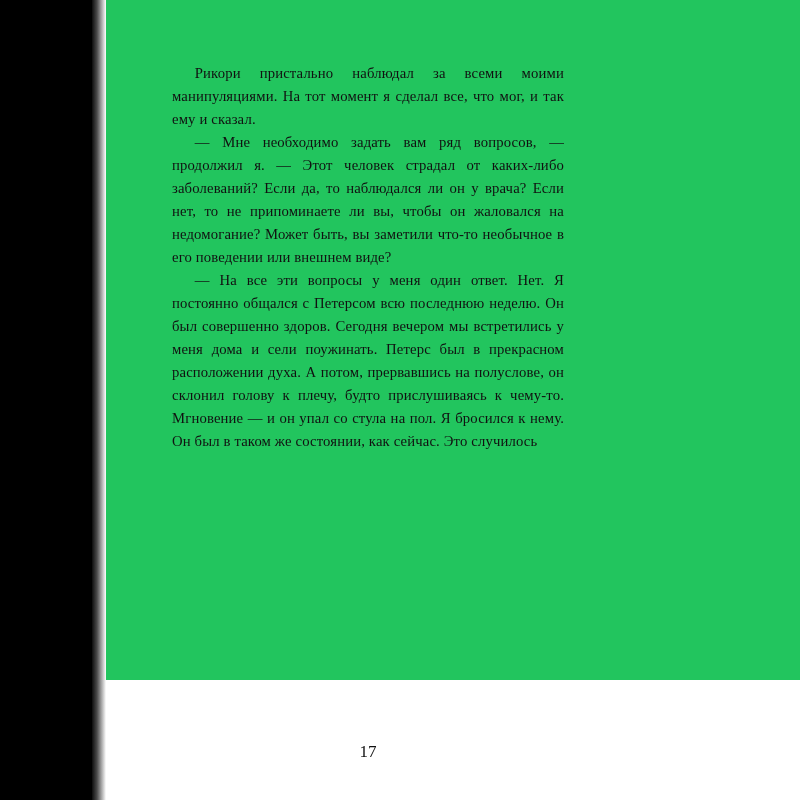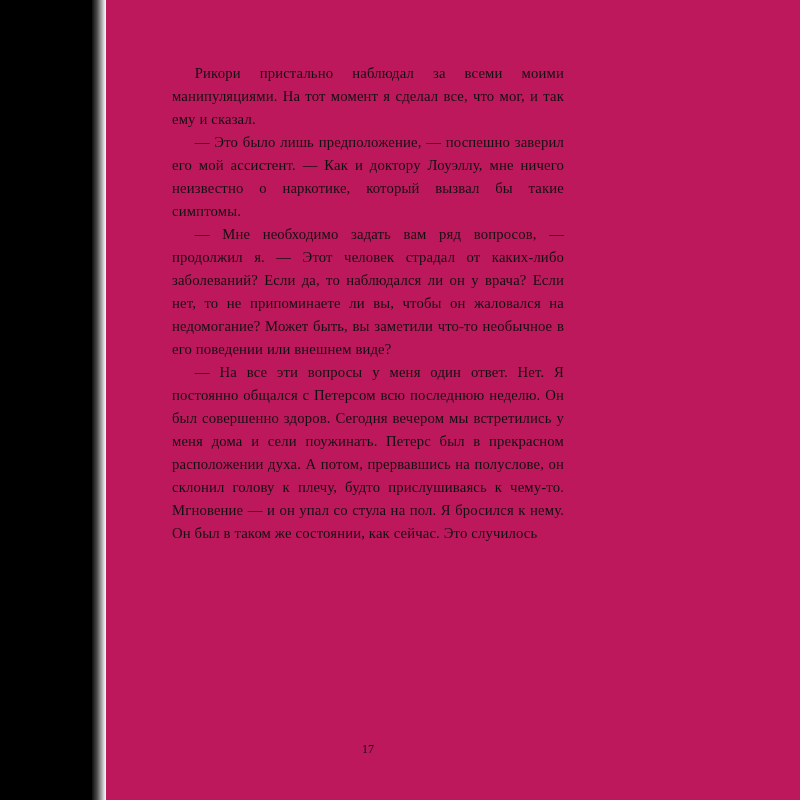--- a/index.html
+++ b/index.html
@@ -9,22 +9,22 @@
   }
   body {
     width: 800px;
     height: 800px;
     overflow: hidden;
     font-family: "Liberation Serif", serif;
   }
   .page {
     position: relative;
     width: 800px;
-    height: 800px;
-    background: #be185d;
+    height: 680px;
+    background: #22c55e;
     box-sizing: border-box;
   }
   
   .spine {
     position: absolute;
     left: 0;
     top: 0;
     width: 92px;
     height: 800px;
     background: #000000;
@@ -54,34 +54,33 @@
   }
   .text-column p.indent {
     text-indent: 1.55em;
   }
   .folio {
     position: absolute;
     left: 172px;
     top: 742px;
     width: 392px;
     text-align: center;
-    font-size: 12px;
+    font-size: 17px;
     color: #111111;
   }
 </style>
 </head>
 <body>
 
 <div class="page">
 
   <div class="spine"></div>
   <div class="spine-fade"></div>
 
   <div class="text-column">
     <p class="indent">Рикори пристально наблюдал за всеми моими манипуляциями. На тот момент я сделал все, что мог, и так ему и сказал.</p>
-    <p class="indent">— Это было лишь предположение, — поспешно заверил его мой ассистент. — Как и доктору Лоуэллу, мне ничего неизвестно о наркотике, который вызвал бы такие симптомы.</p>
     <p class="indent">— Мне необходимо задать вам ряд вопросов, — продолжил я. — Этот человек страдал от каких-либо заболеваний? Если да, то наблюдался ли он у врача? Если нет, то не припоминаете ли вы, чтобы он жаловался на недомогание? Может быть, вы заметили что-то необычное в его поведении или внешнем виде?</p>
     <p class="indent">— На все эти вопросы у меня один ответ. Нет. Я постоянно общался с Петерсом всю последнюю неделю. Он был совершенно здоров. Сегодня вечером мы встретились у меня дома и сели поужинать. Петерс был в прекрасном расположении духа. А потом, пре­рвавшись на полуслове, он склонил голову к плечу, будто прислушиваясь к чему-то. Мгновение — и он упал со стула на пол. Я бросился к нему. Он был в таком же состоянии, как сейчас. Это случилось</p>
   </div>
 
   <div class="folio">17</div>
 
 </div>
 
 </body></html>

